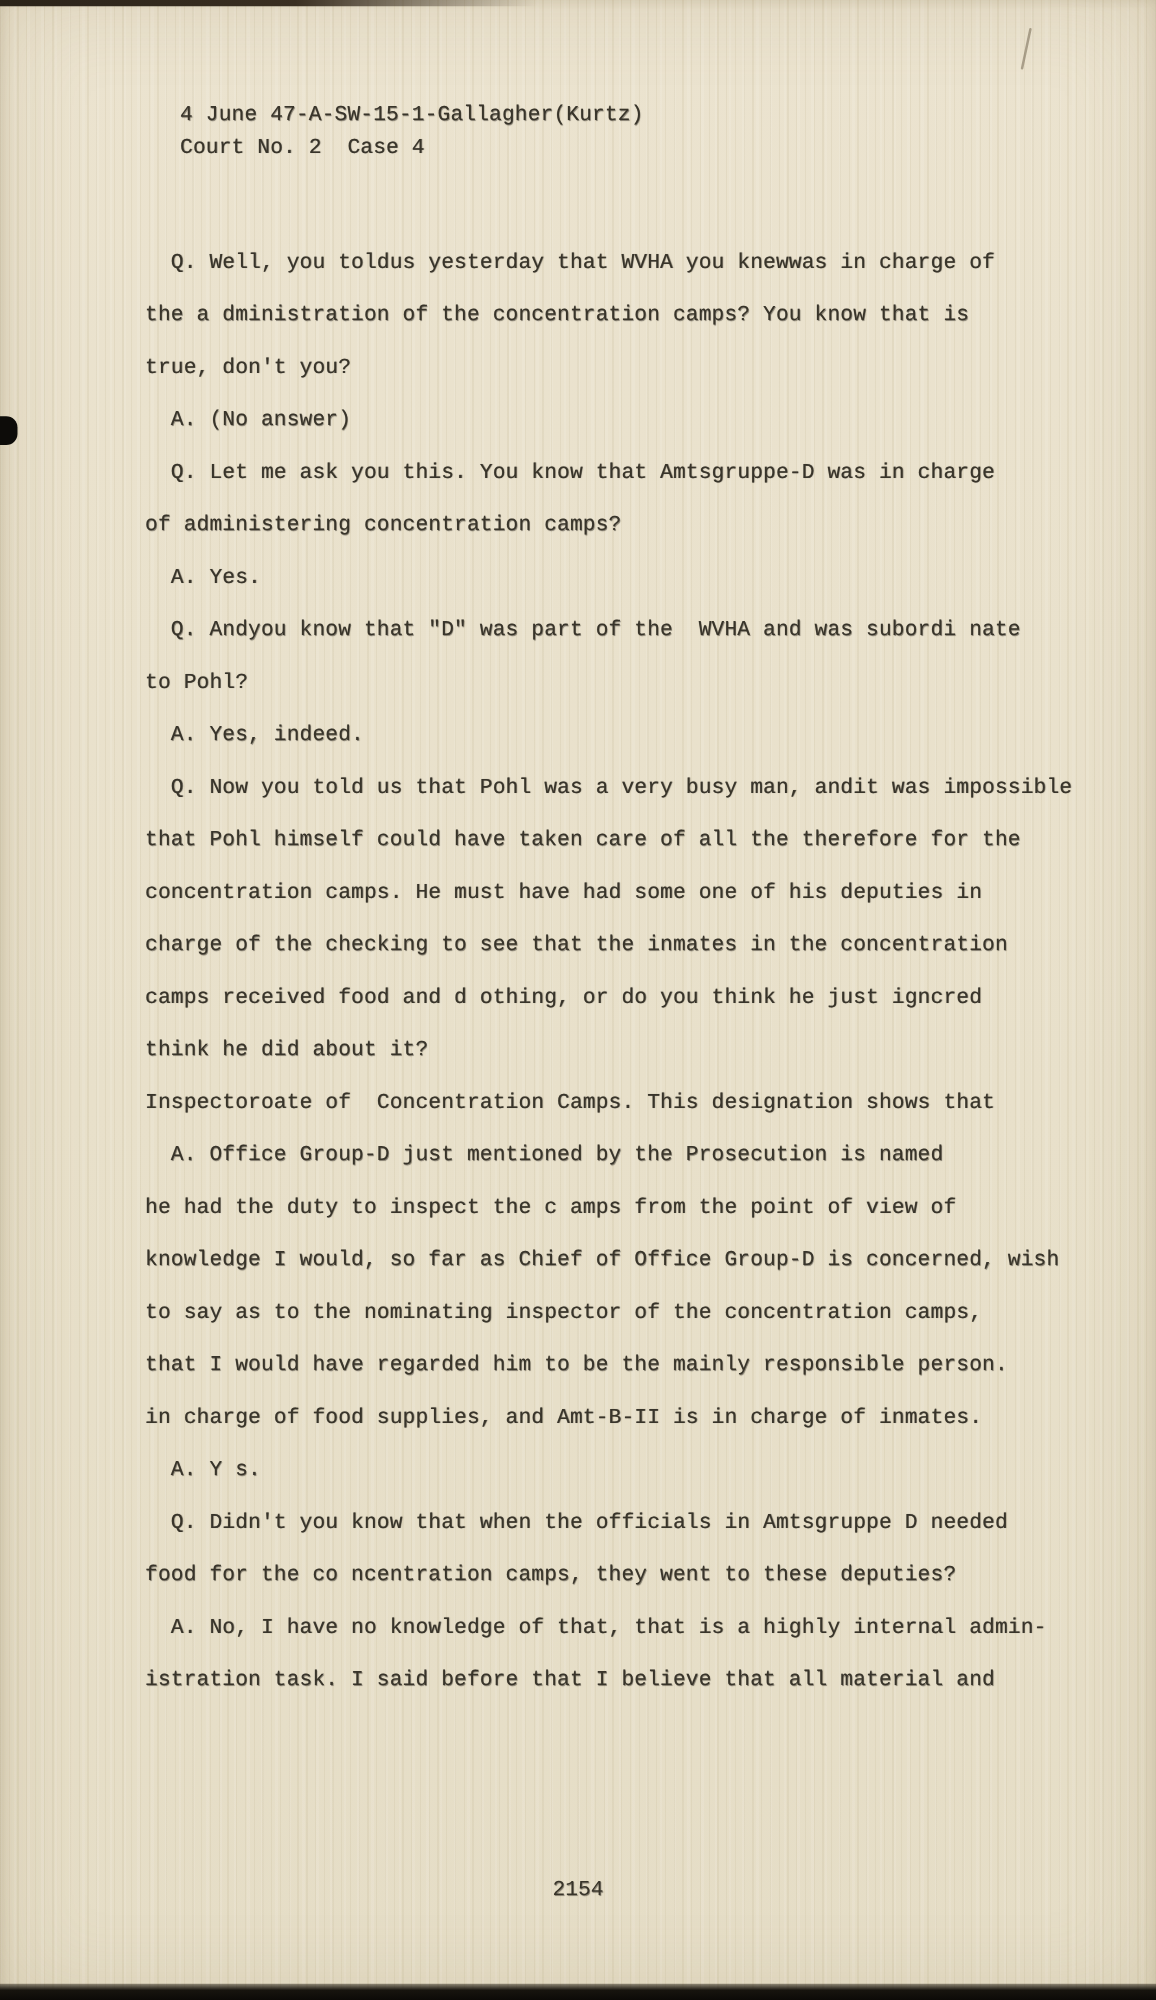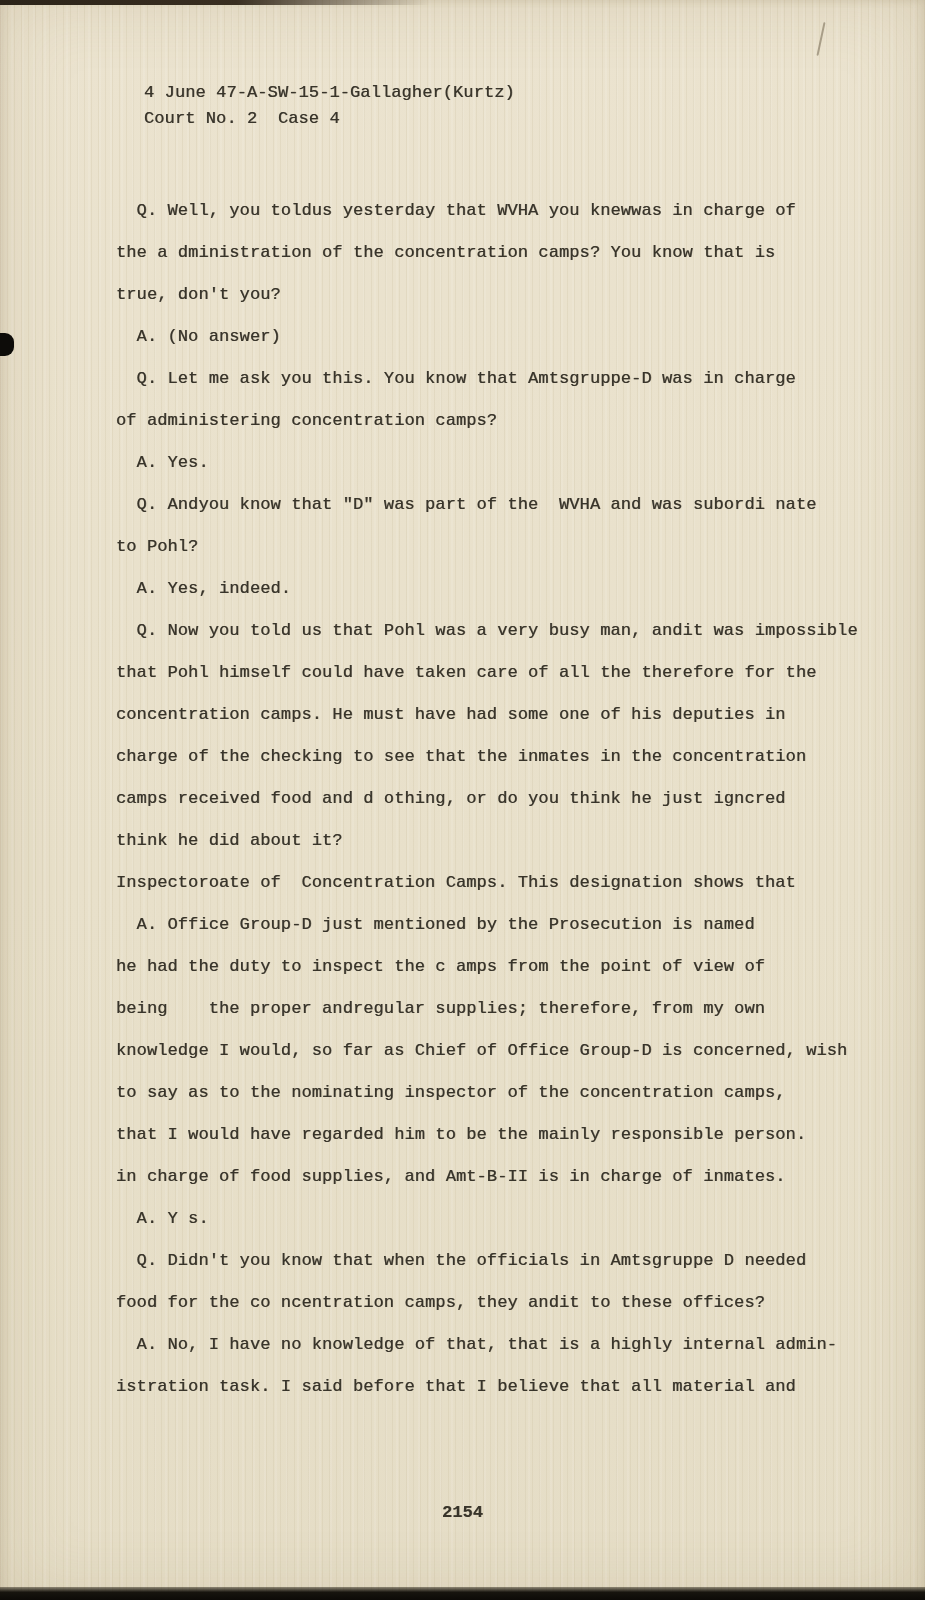--- a/index.html
+++ b/index.html
@@ -81,21 +81,20 @@
     height: 26px;
   }
   .page-number {
     position: absolute;
     left: 0; top: 1503px;
     width: 100%;
     text-align: center;
     font-size: 17px;
     color: var(--ink, #38342a);
     text-shadow: 0.5px 0.4px 0.6px rgba(52,48,38,0.55);
-    font-weight: bold;
   }
 </style>
 </head>
 <body style="--paper: #e9e1cc; --ink: #38342a; --edge: #17140e;">
 
 <div class="paper"></div>
 <div class="top-edge"></div>
 <div class="scratch"></div>
 <div class="ink-blob"></div>
 
@@ -117,27 +116,26 @@
     <div class="doc-line">  A. Yes, indeed.</div>
     <div class="doc-line">  Q. Now you told us that Pohl was a very busy man, andit was impossible</div>
     <div class="doc-line">that Pohl himself could have taken care of all the therefore for the</div>
     <div class="doc-line">concentration camps. He must have had some one of his deputies in</div>
     <div class="doc-line">charge of the checking to see that the inmates in the concentration</div>
     <div class="doc-line">camps received food and d othing, or do you think he just igncred</div>
     <div class="doc-line">think he did about it?</div>
     <div class="doc-line">Inspectoroate of  Concentration Camps. This designation shows that</div>
     <div class="doc-line">  A. Office Group-D just mentioned by the Prosecution is named</div>
     <div class="doc-line">he had the duty to inspect the c amps from the point of view of</div>
-    <div class="doc-line">being    the proper andregular supplies; therefore, from my own</div>
     <div class="doc-line">knowledge I would, so far as Chief of Office Group-D is concerned, wish</div>
     <div class="doc-line">to say as to the nominating inspector of the concentration camps,</div>
     <div class="doc-line">that I would have regarded him to be the mainly responsible person.</div>
     <div class="doc-line">in charge of food supplies, and Amt-B-II is in charge of inmates.</div>
     <div class="doc-line">  A. Y s.</div>
     <div class="doc-line">  Q. Didn't you know that when the officials in Amtsgruppe D needed</div>
-    <div class="doc-line">food for the co ncentration camps, they andit to these offices?</div>
+    <div class="doc-line">food for the co ncentration camps, they went to these deputies?</div>
     <div class="doc-line">  A. No, I have no knowledge of that, that is a highly internal admin-</div>
     <div class="doc-line">istration task. I said before that I believe that all material and</div>
   </div>
 
 <div class="page-number">2154</div>
 
 <div class="bottom-bar"></div>
 
 </body></html>

